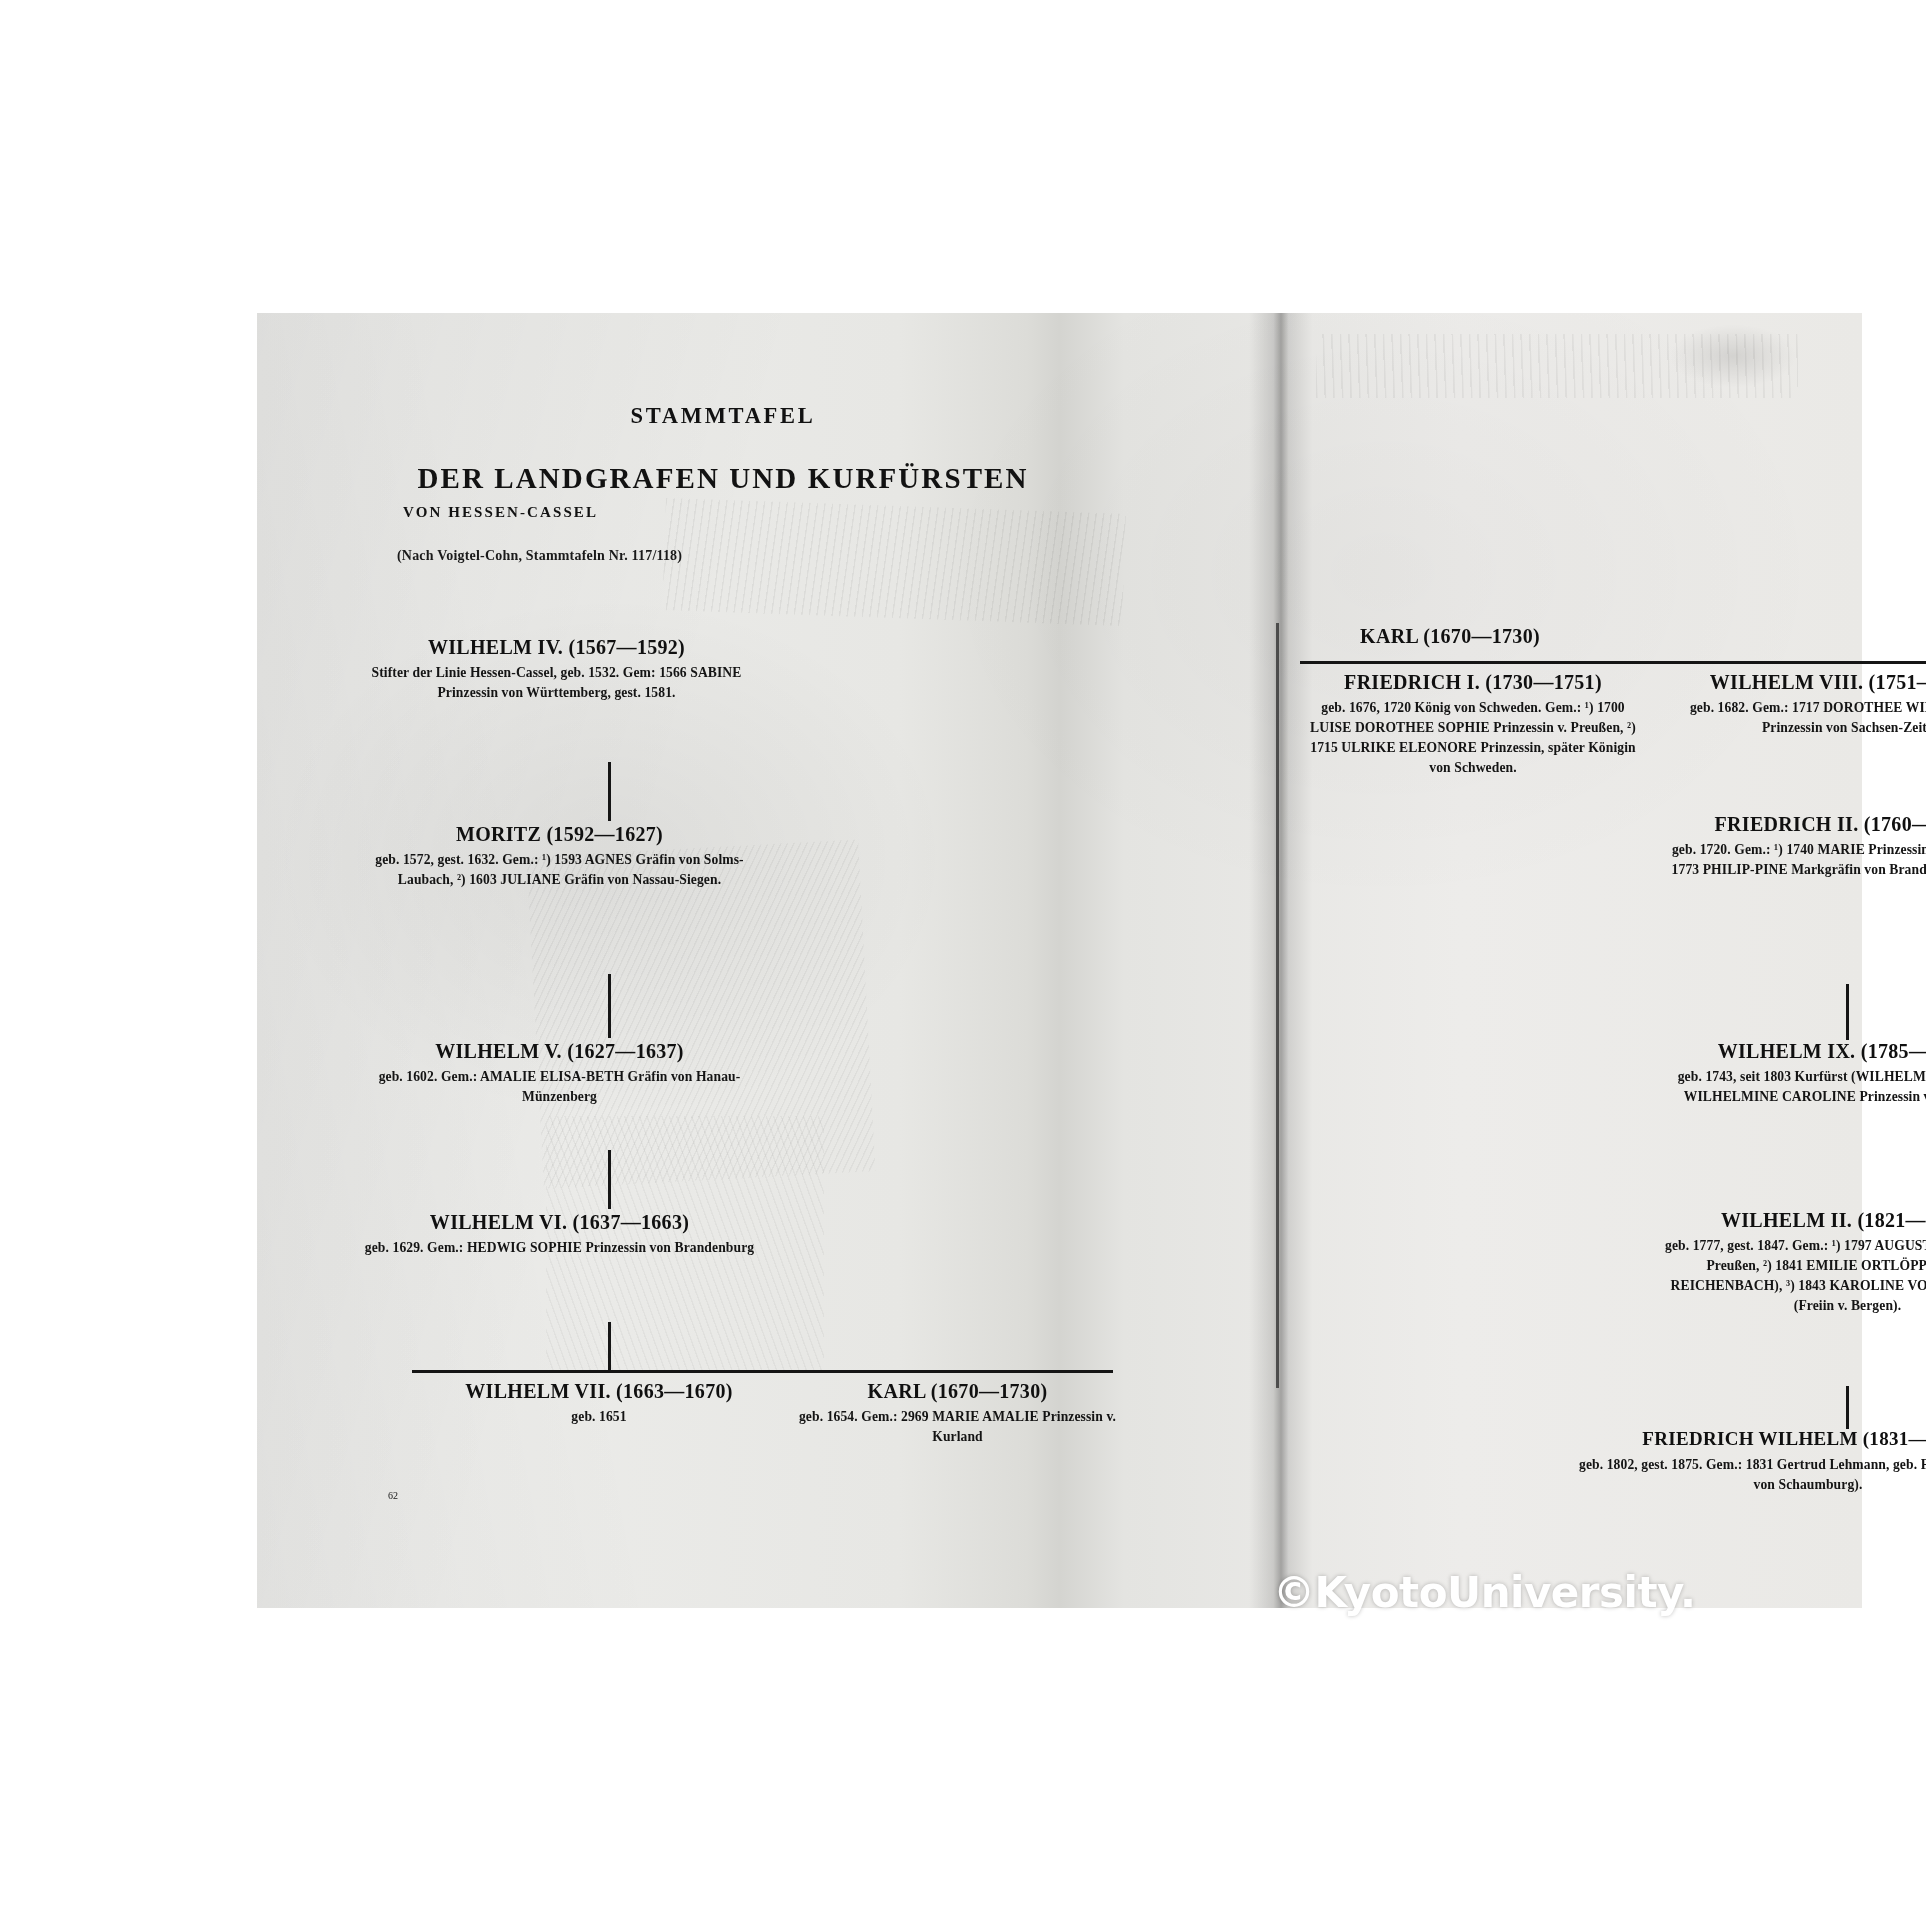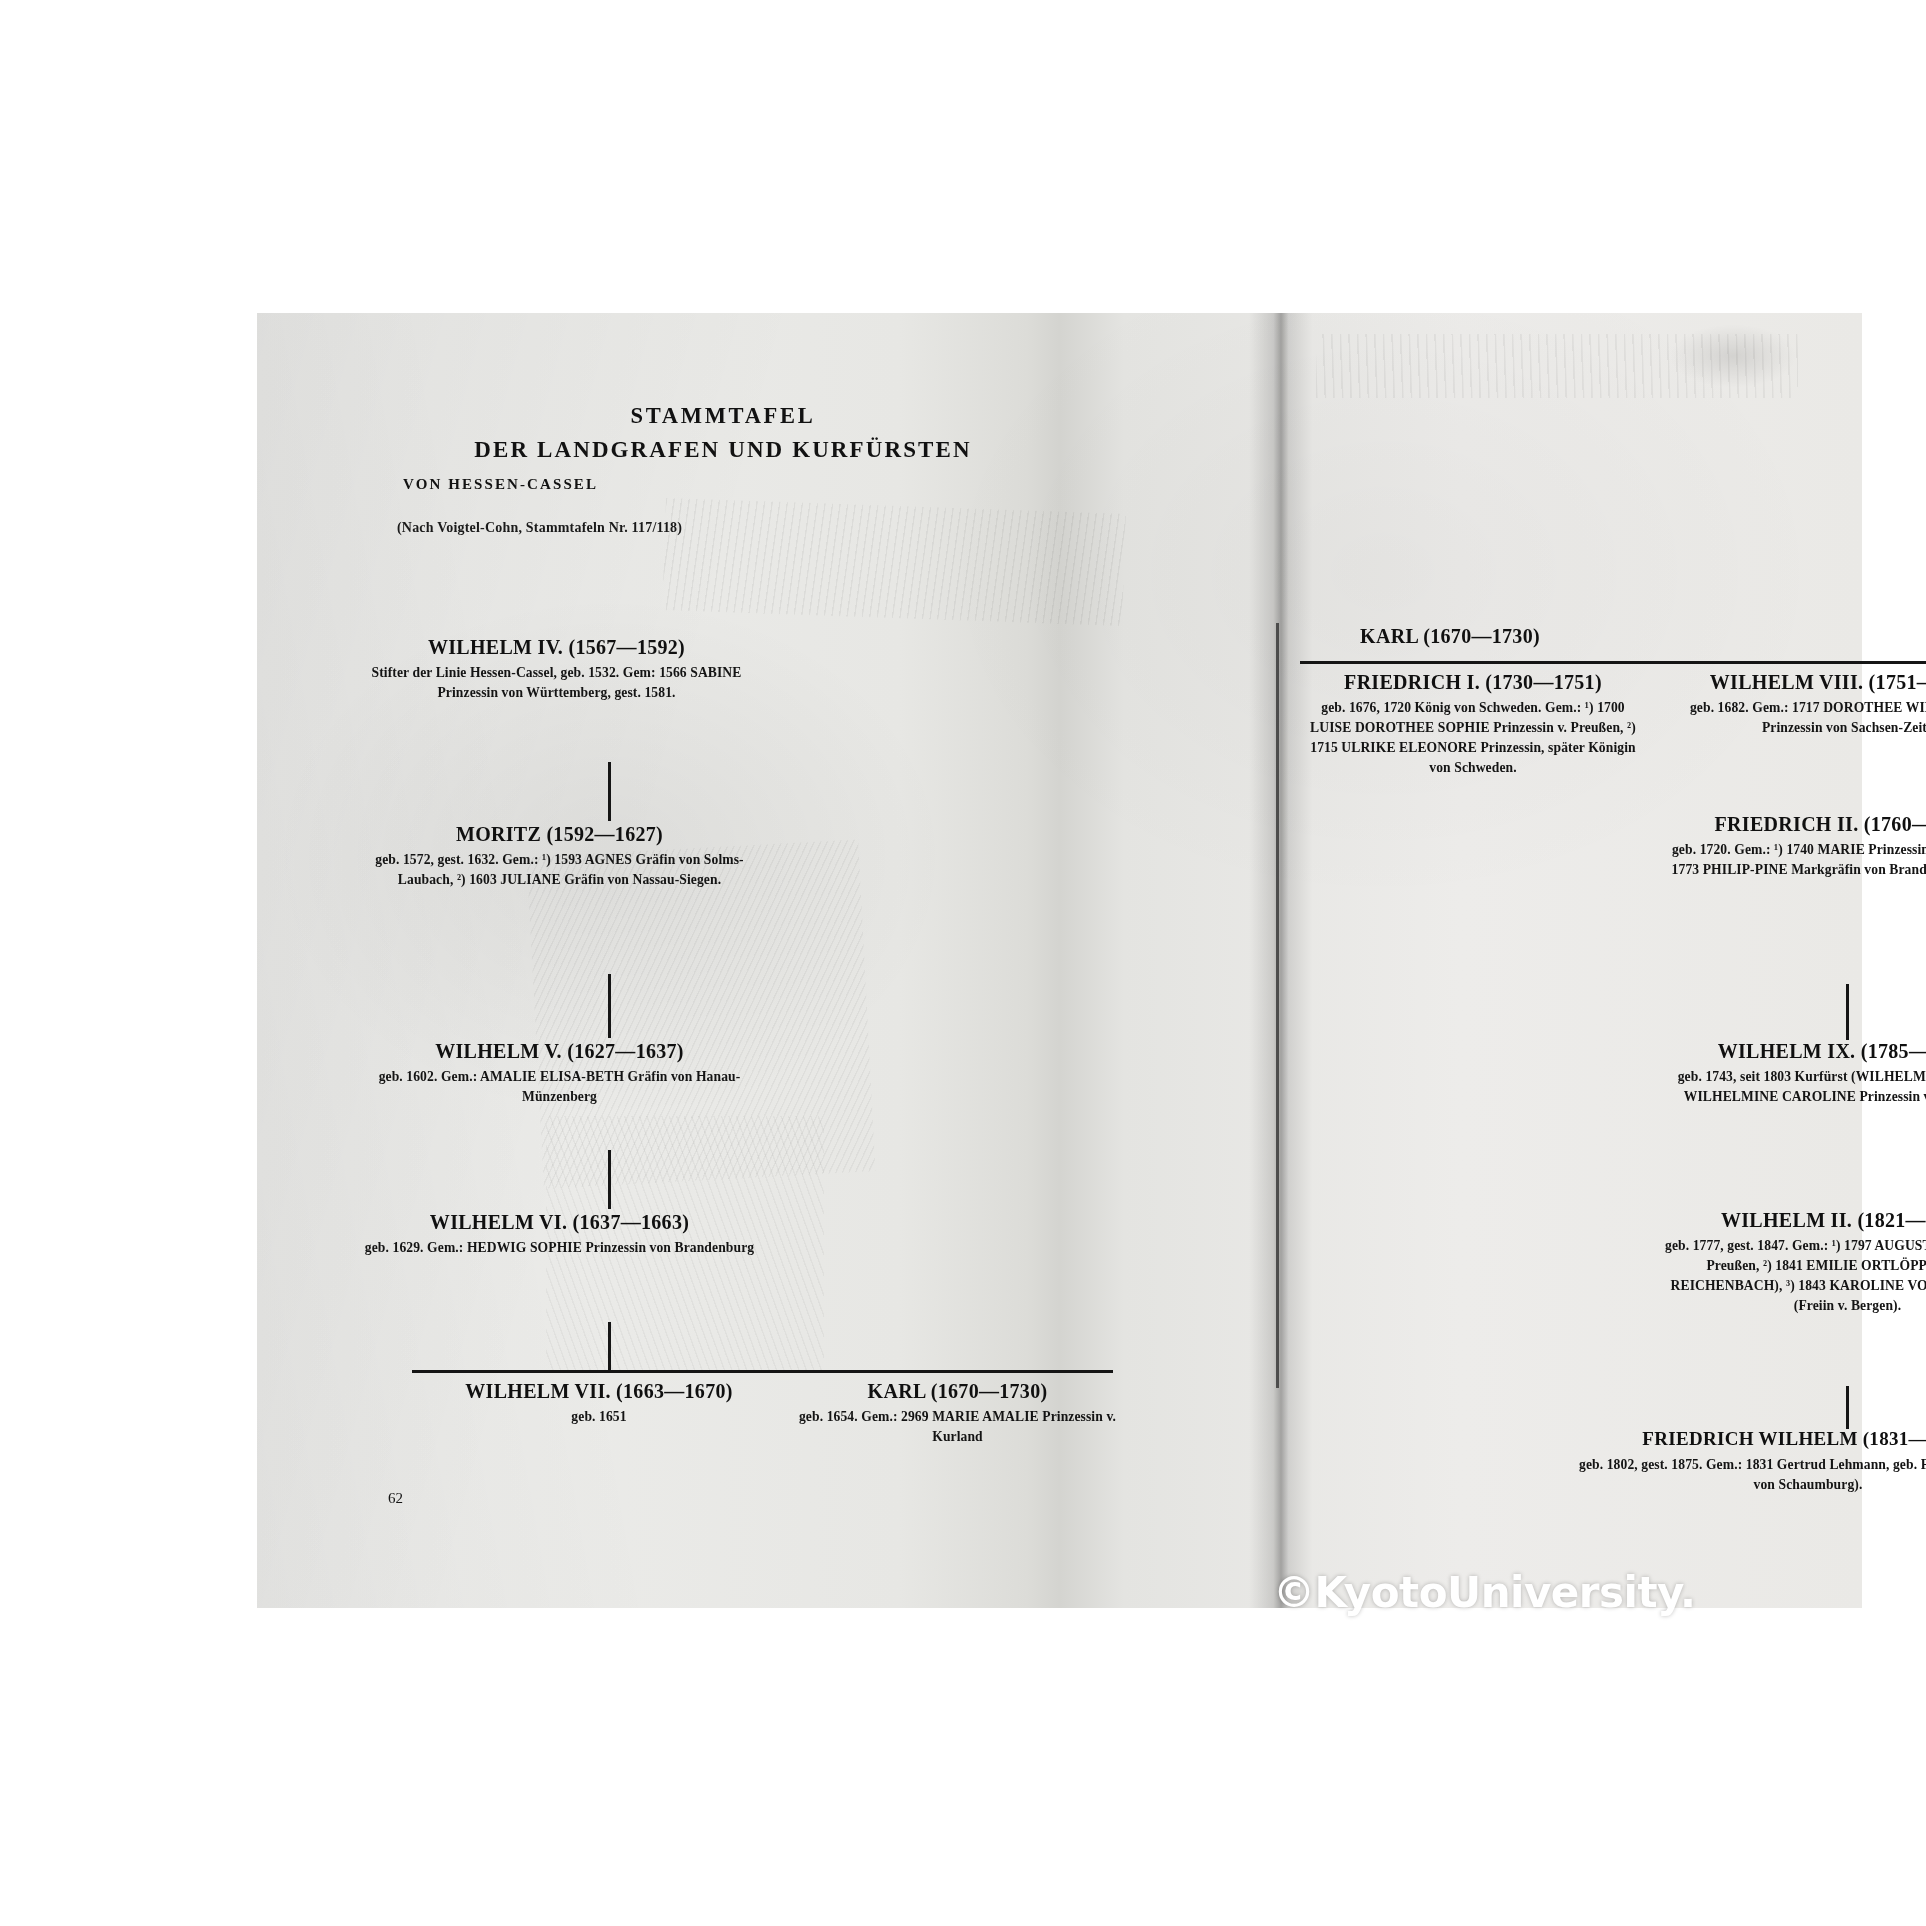--- a/index.html
+++ b/index.html
@@ -104,21 +104,21 @@
     width: 760px;
     text-align: center;
   }
   .title-line {
     font-family: "Liberation Serif", serif;
     font-weight: 700;
     letter-spacing: 2.7px;
     color: #121212;
   }
   #title-1 { font-size: 22.5px; line-height: 34px; }
-  #title-2 { font-size: 23px; line-height: 34px; letter-spacing: 2.1px; }
+  #title-2 { font-size: 29px; line-height: 34px; letter-spacing: 2.1px; margin-top: 28px; }
   #title-3 { font-size: 15px; line-height: 34px; letter-spacing: 2.1px; text-align: left; padding-left: 60px; }
   #subtitle {
     margin-top: 19px;
     font-size: 14px;
     letter-spacing: 0.2px;
     color: #1a1a1a;
     font-weight: 700;
     text-align: left;
     padding-left: 54px;
   }
@@ -155,21 +155,21 @@
   
   .hline {
     position: absolute;
     height: 3.2px;
     background: #151515;
   }
 
   
   .folio {
     position: absolute;
-    font-size: 15px;
+    font-size: 10px;
     font-weight: 400;
     color: #151515;
   }
 
   
   #watermark {
     position: absolute;
     left: 1273px;
     top: 1568px;
     font-family: "DejaVu Sans", sans-serif;

